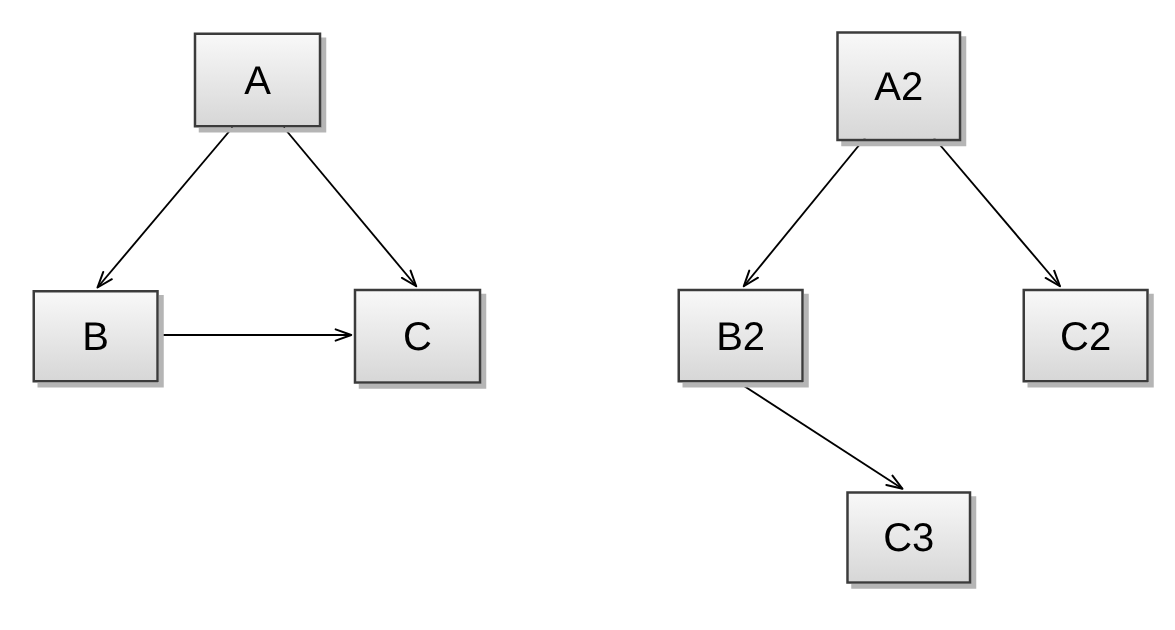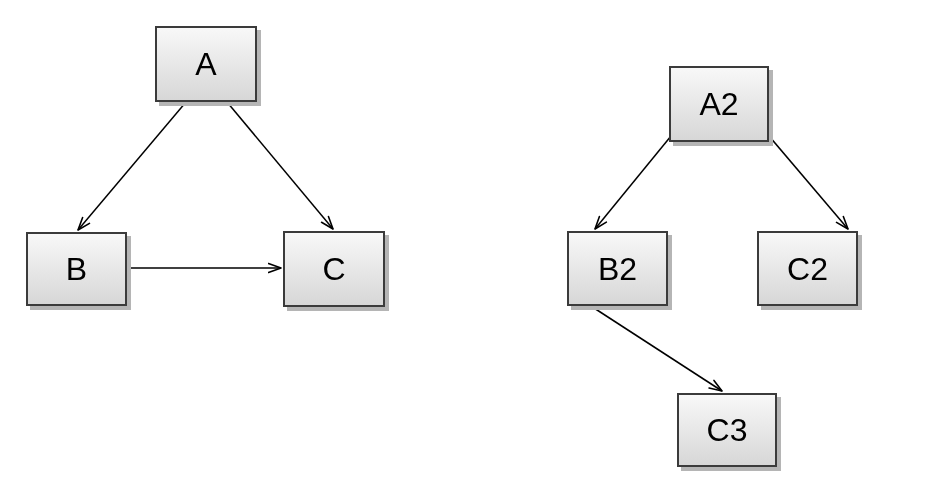--- a/index.html
+++ b/index.html
@@ -62,26 +62,26 @@
   <div id="node-layer">
       <div class="node" style="left: 155px; top: 26px; width: 102px; height: 76px;">
         <span class="node-label">A</span>
       </div>
       <div class="node" style="left: 26px; top: 232px; width: 101px; height: 74px;">
         <span class="node-label">B</span>
       </div>
       <div class="node" style="left: 283px; top: 231px; width: 102px; height: 76px;">
         <span class="node-label">C</span>
       </div>
-      <div class="node" style="left: 669px; top: 25px; width: 100px; height: 76px; margin-top: 41px;">
+      <div class="node" style="left: 669px; top: 25px; width: 100px; height: 88px;">
         <span class="node-label">A2</span>
       </div>
-      <div class="node" style="left: 542px; top: 231px; width: 101px; height: 75px; margin-left: 25px;">
+      <div class="node" style="left: 542px; top: 231px; width: 101px; height: 75px;">
         <span class="node-label">B2</span>
       </div>
-      <div class="node" style="left: 757px; top: 231px; width: 101px; height: 75px;">
+      <div class="node" style="left: 818px; top: 231px; width: 101px; height: 75px;">
         <span class="node-label">C2</span>
       </div>
       <div class="node" style="left: 677px; top: 393px; width: 100px; height: 74px; text-align: right;">
         <span class="node-label">C3</span>
       </div>
     </div>
 </div>
 
 </body></html>

